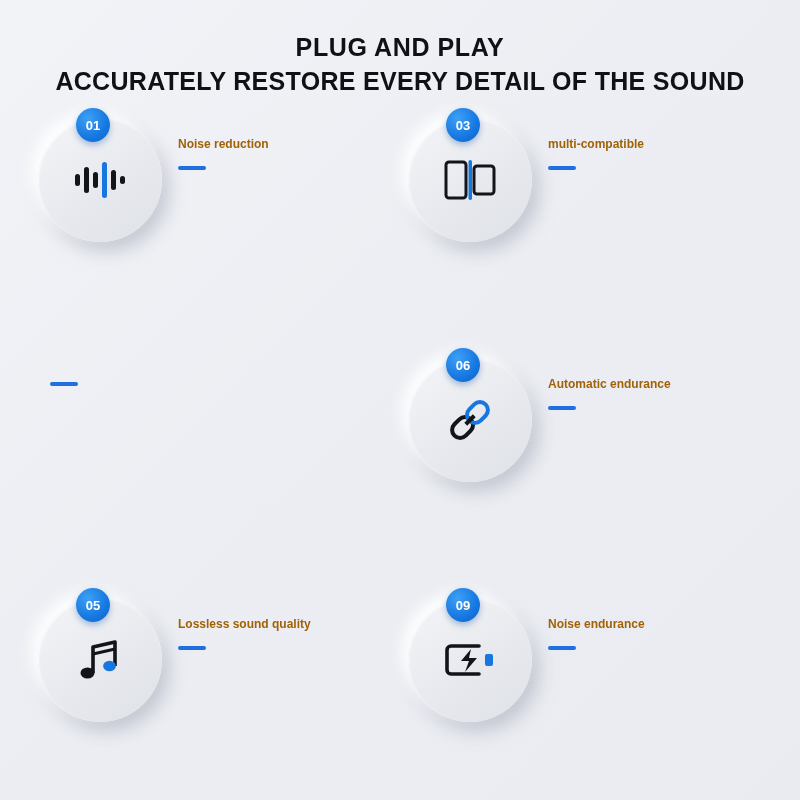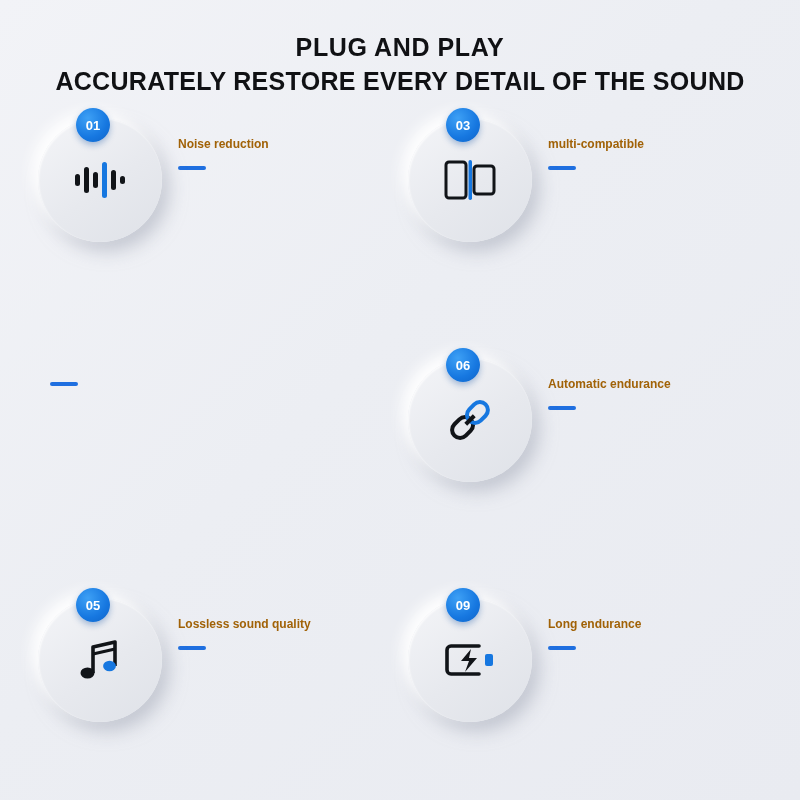--- a/index.html
+++ b/index.html
@@ -230,19 +230,19 @@
           <span>
             <svg class="icon-svg" width="58" height="40" viewBox="0 0 58 40">
               <path d="M38 6 L10 6 A4 4 0 0 0 6 10 L6 30 A4 4 0 0 0 10 34 L38 34" fill="none" stroke="#111418" stroke-width="3.6" stroke-linecap="round"></path>
               <rect x="44" y="14" width="8" height="12" rx="2" fill="#1677e0"></rect>
               <path d="M30 9 L20 21 L28 21 L24 32 L36 18 L28 18 Z" fill="#111418"></path>
             </svg>
           </span>
         </div>
       </div>
       <div class="label-block">
-        <div class="label-text">Long endurance</div>
+        <div class="label-text">Noise endurance</div>
         <div class="underline"></div>
       </div>
     </div>
 
   </div>
 </div>
 
 </body></html>

